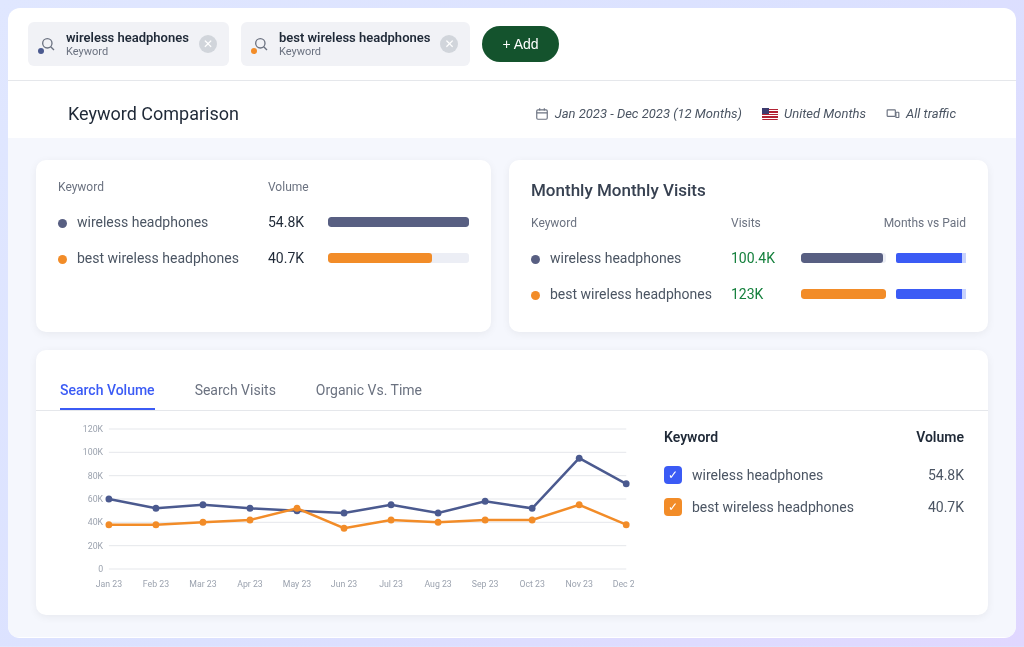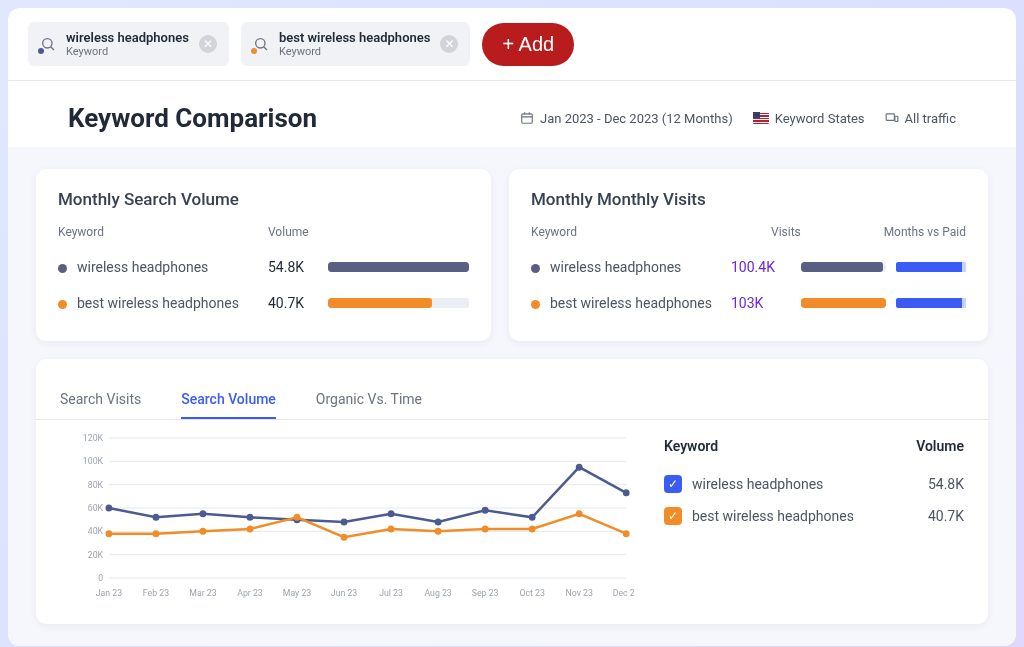--- a/index.html
+++ b/index.html
@@ -48,46 +48,47 @@
   width: 18px; height: 18px;
   border-radius: 50%;
   background: #d1d5db;
   color: #fff;
   display: flex; align-items: center; justify-content: center;
   font-size: 12px;
   cursor: pointer;
   flex-shrink: 0;
 }
 .add-btn {
-  background: #b91c1c;
+  background: #14532d;
   color: #fff;
   border: none;
   border-radius: 999px;
   padding: 10px 20px;
-  font-size: 20px;
+  font-size: 14px;
   font-weight: 500;
   cursor: pointer;
 }
 .header-row {
   display: flex;
   align-items: center;
   justify-content: space-between;
   padding: 22px 60px 14px;
 }
 .page-title {
-  font-size: 26px;
-  font-weight: 700;
+  font-size: 18px;
+  font-weight: 400;
   color: #1f2937;
 }
 .header-filters {
   display: flex;
   align-items: center;
   gap: 20px;
   font-size: 13px;
   color: #4b5563;
+  font-style: italic;
 }
 .filter-item { display: flex; align-items: center; gap: 6px; cursor: pointer; }
 .content-area {
   background: #f5f7fd;
   padding: 22px 28px;
   display: flex;
   flex-direction: column;
   gap: 18px;
 }
 .panels-row { display: flex; gap: 18px; }
@@ -104,32 +105,32 @@
   color: #374151;
   margin-bottom: 16px;
 }
 .table-header {
   display: flex;
   font-size: 12px;
   color: #6b7280;
   padding-bottom: 10px;
 }
 .table-header.three .col-a { width: 200px; }
-.table-header.three .col-b { width: 70px; margin-left: 40px; }
+.table-header.three .col-b { width: 70px; }
 .table-header.two .col-a { width: 210px; }
 .table-header.two .col-b { width: 60px; }
 .kw-row {
   display: flex;
   align-items: center;
   padding: 10px 0;
   font-size: 14px;
   color: #4b5563;
 }
 .kw-row.three .kw-name { width: 200px; }
-.kw-row.three .kw-value { width: 70px; color: #6d28d9; }
+.kw-row.three .kw-value { width: 70px; color: #15803d; }
 .kw-row.two .kw-name { width: 210px; }
 .kw-row.two .kw-value { width: 60px; color: #1f2937; }
 .kw-dot {
   width: 9px; height: 9px; border-radius: 50%;
   display: inline-block; margin-right: 10px;
   vertical-align: middle;
 }
 .bar-track {
   height: 10px;
   background: #eceef5;
@@ -271,38 +272,37 @@
         <svg width="14" height="14" viewBox="0 0 24 24" fill="none" stroke="#6b7280" stroke-width="2">
             <rect x="3" y="5" width="18" height="16" rx="2"></rect>
             <line x1="3" y1="10" x2="21" y2="10"></line>
             <line x1="8" y1="2" x2="8" y2="6"></line>
             <line x1="16" y1="2" x2="16" y2="6"></line>
           </svg>
         <span>Jan 2023 - Dec 2023 (12 Months)</span>
       </div>
       <div class="filter-item">
         <span class="flag-icon"></span>
-        <span>Keyword States</span>
+        <span>United Months</span>
       </div>
       <div class="filter-item">
         <svg width="14" height="14" viewBox="0 0 24 24" fill="none" stroke="#6b7280" stroke-width="2">
             <rect x="2" y="5" width="14" height="11" rx="1"></rect>
             <rect x="17" y="9" width="5" height="9" rx="1"></rect>
           </svg>
         <span>All traffic</span>
       </div>
     </div>
   </div>
 
   <div class="content-area">
 
     <div class="panels-row">
 
       <div class="panel">
-        <div class="panel-title">Monthly Search Volume</div>
         <div class="table-header two">
           <div class="col-a">Keyword</div>
           <div class="col-b">Volume</div>
         </div>
         <div class="kw-row two">
           <div class="kw-name"><span class="kw-dot" style="background:#585f82"></span><span>wireless headphones</span></div>
           <div class="kw-value">54.8K</div>
           <div class="bar-track">
               <div class="bar-fill" style="width:100%;background:#585f82"></div>
             </div>
@@ -328,35 +328,35 @@
           <div class="kw-name"><span class="kw-dot" style="background:#585f82"></span><span>wireless headphones</span></div>
           <div class="kw-value">100.4K</div>
           <div class="bar-track" style="flex:0 0 85px">
               <div class="bar-fill" style="width:97%;background:#585f82"></div>
             </div>
           <div class="gap-col"></div>
           <div class="ovp-bar"></div>
         </div>
         <div class="kw-row three">
           <div class="kw-name"><span class="kw-dot" style="background:#f28c28"></span><span>best wireless headphones</span></div>
-          <div class="kw-value">103K</div>
+          <div class="kw-value">123K</div>
           <div class="bar-track" style="flex:0 0 85px">
               <div class="bar-fill" style="width:100%;background:#f28c28"></div>
             </div>
           <div class="gap-col"></div>
           <div class="ovp-bar"></div>
         </div>
       </div>
 
     </div>
 
     <div class="panel full-panel">
       <div class="tabs-row">
+        <div class="tab active">Search Volume</div>
         <div class="tab">Search Visits</div>
-        <div class="tab active">Search Volume</div>
         <div class="tab">Organic Vs. Time</div>
       </div>
 
       <div class="chart-area">
         <div class="chart-svg-wrap">
           <svg class="chart-svg" viewBox="0 0 580 170" preserveAspectRatio="none">
               <line x1="40" x2="572" y1="146" y2="146" class="grid-line"></line>
               <text x="34" y="149" text-anchor="end" class="tick-label">0</text>
               <line x1="40" x2="572" y1="122.66666666666667" y2="122.66666666666667" class="grid-line"></line>
               <text x="34" y="125.66666666666667" text-anchor="end" class="tick-label">20K</text>

